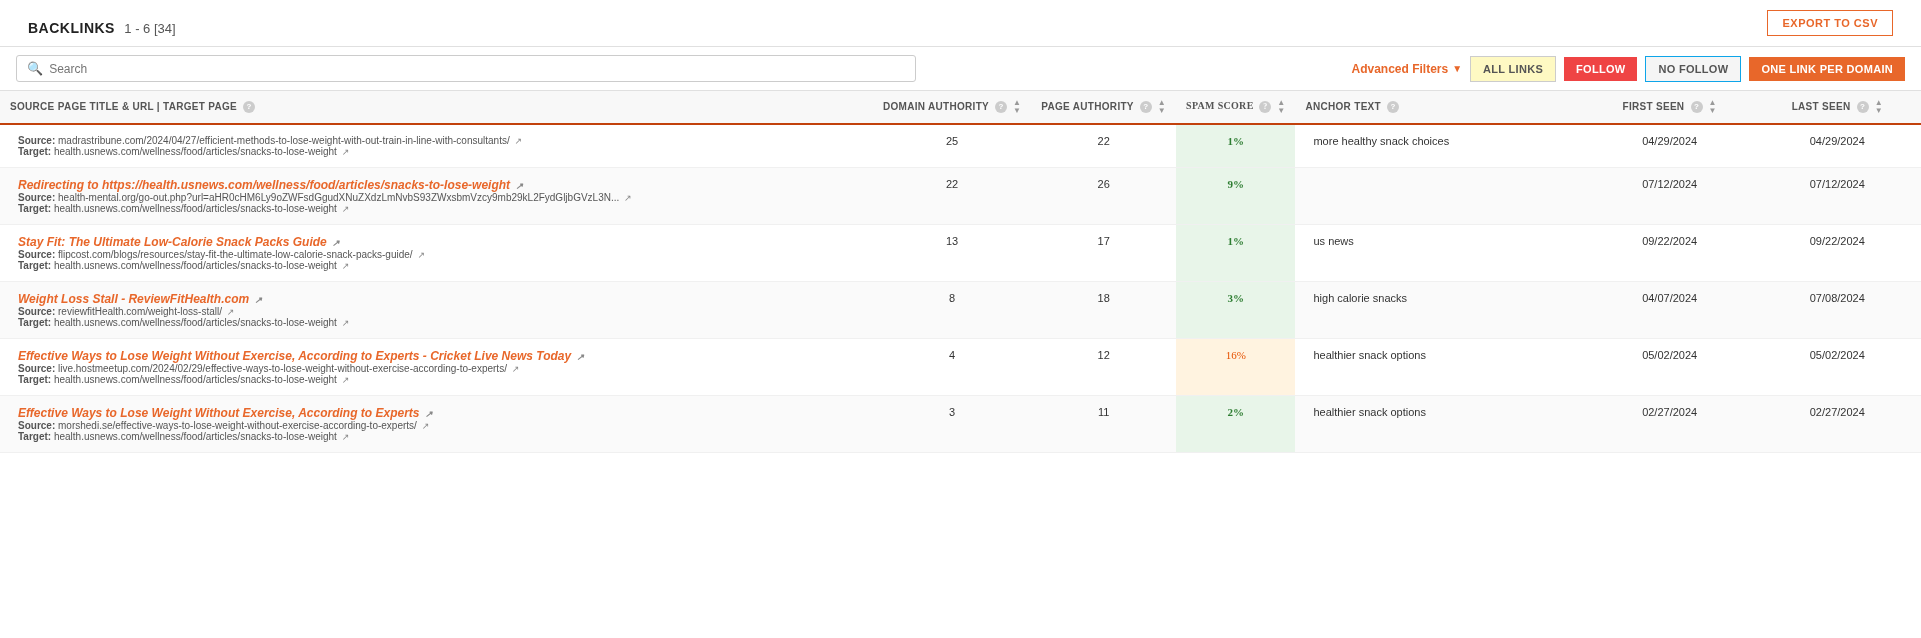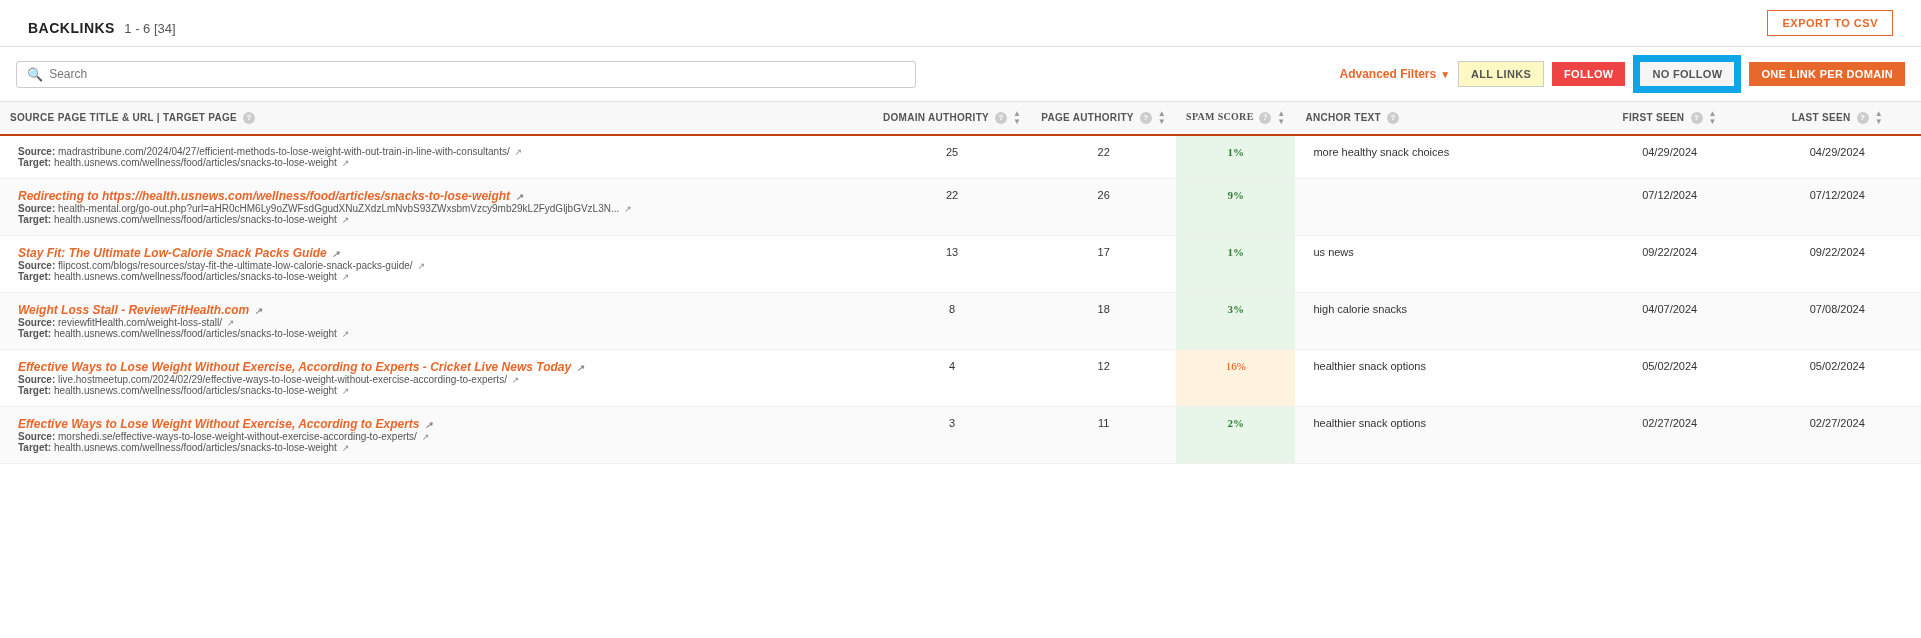--- a/index.html
+++ b/index.html
@@ -78,21 +78,21 @@
       font-size: 11px;
       font-weight: 600;
       padding: 6px 12px;
       cursor: pointer;
       border: none;
       text-transform: uppercase;
       letter-spacing: 0.3px;
     }
     .btn-all-links { background: #fef9c3; color: #555; border: 1px solid #ccc; }
     .btn-follow { background: #ef4444; color: #fff; }
-    .btn-no-follow { background: #f5f5f5; color: #555; border: 7px solid #0ea5e9; text-align: right; }
+    .btn-no-follow { background: #f5f5f5; color: #555; border: 1px solid #0ea5e9; text-align: right; }
     .btn-one-link { background: #e8672a; color: #fff; }
 
     table {
       width: 100%;
       border-collapse: collapse;
     }
     thead tr {
       background: #f8f8f8;
       border-bottom: 2px solid #c2410c;
       padding-left: 12px;

